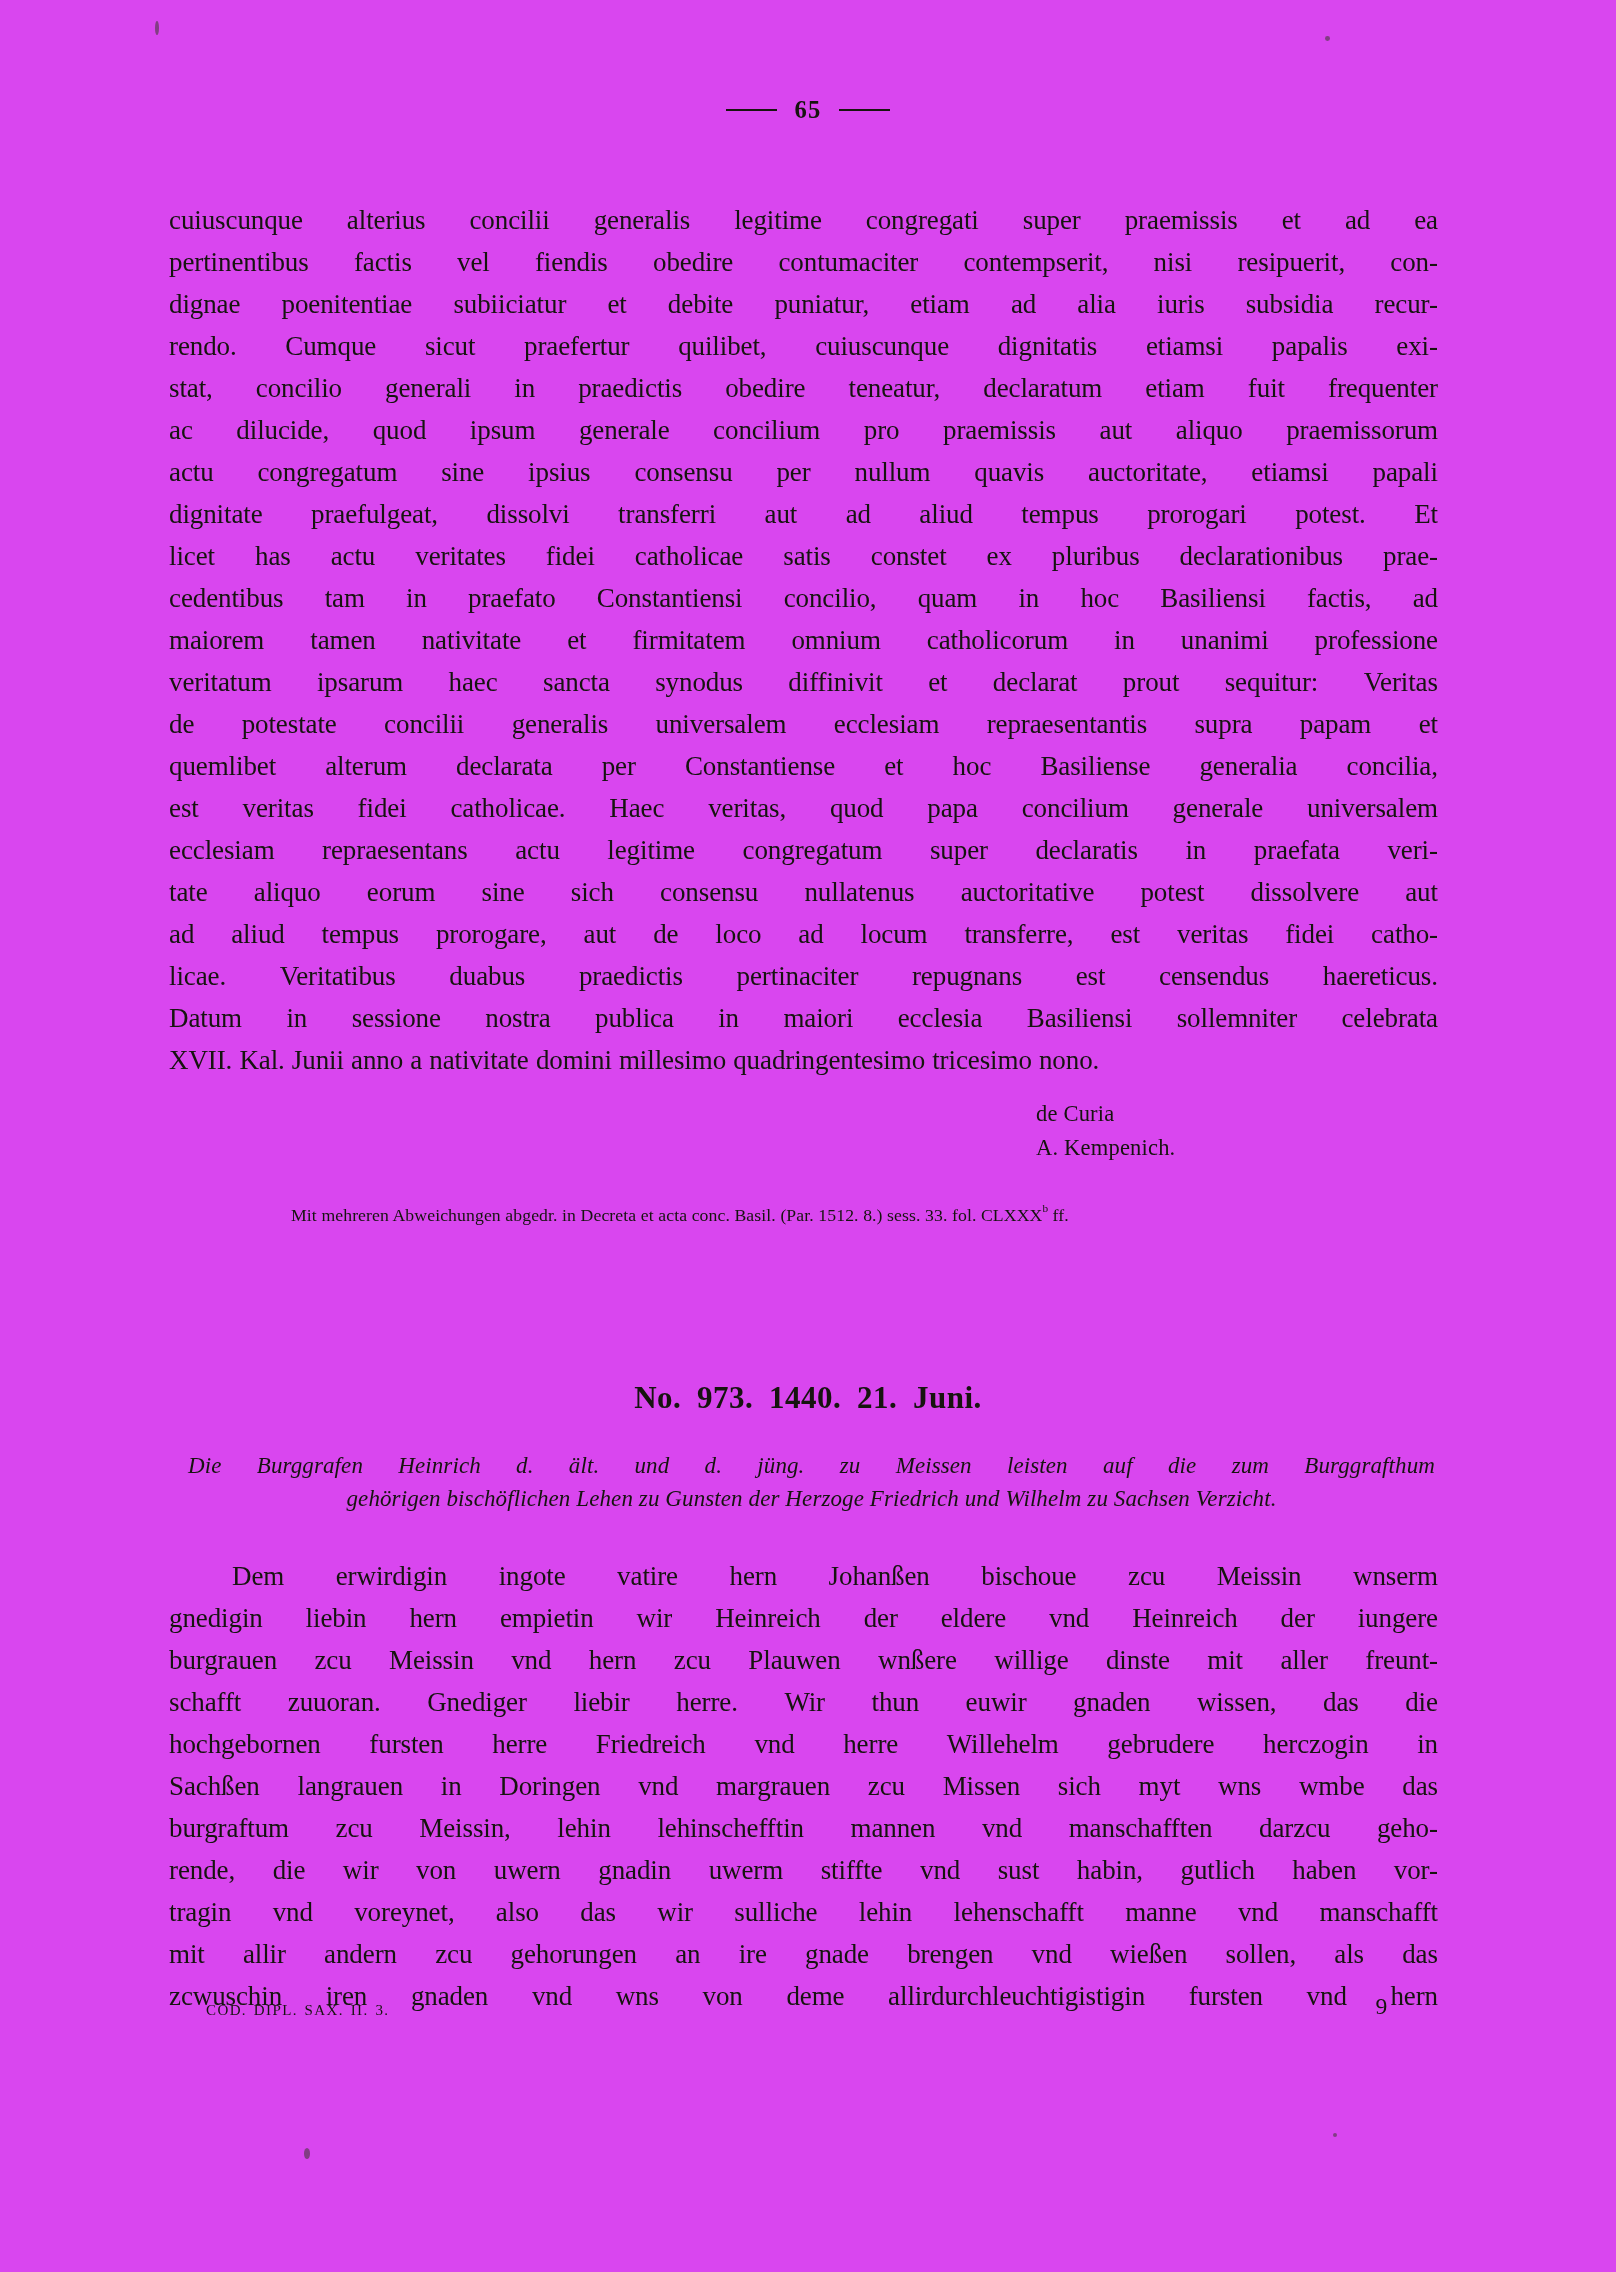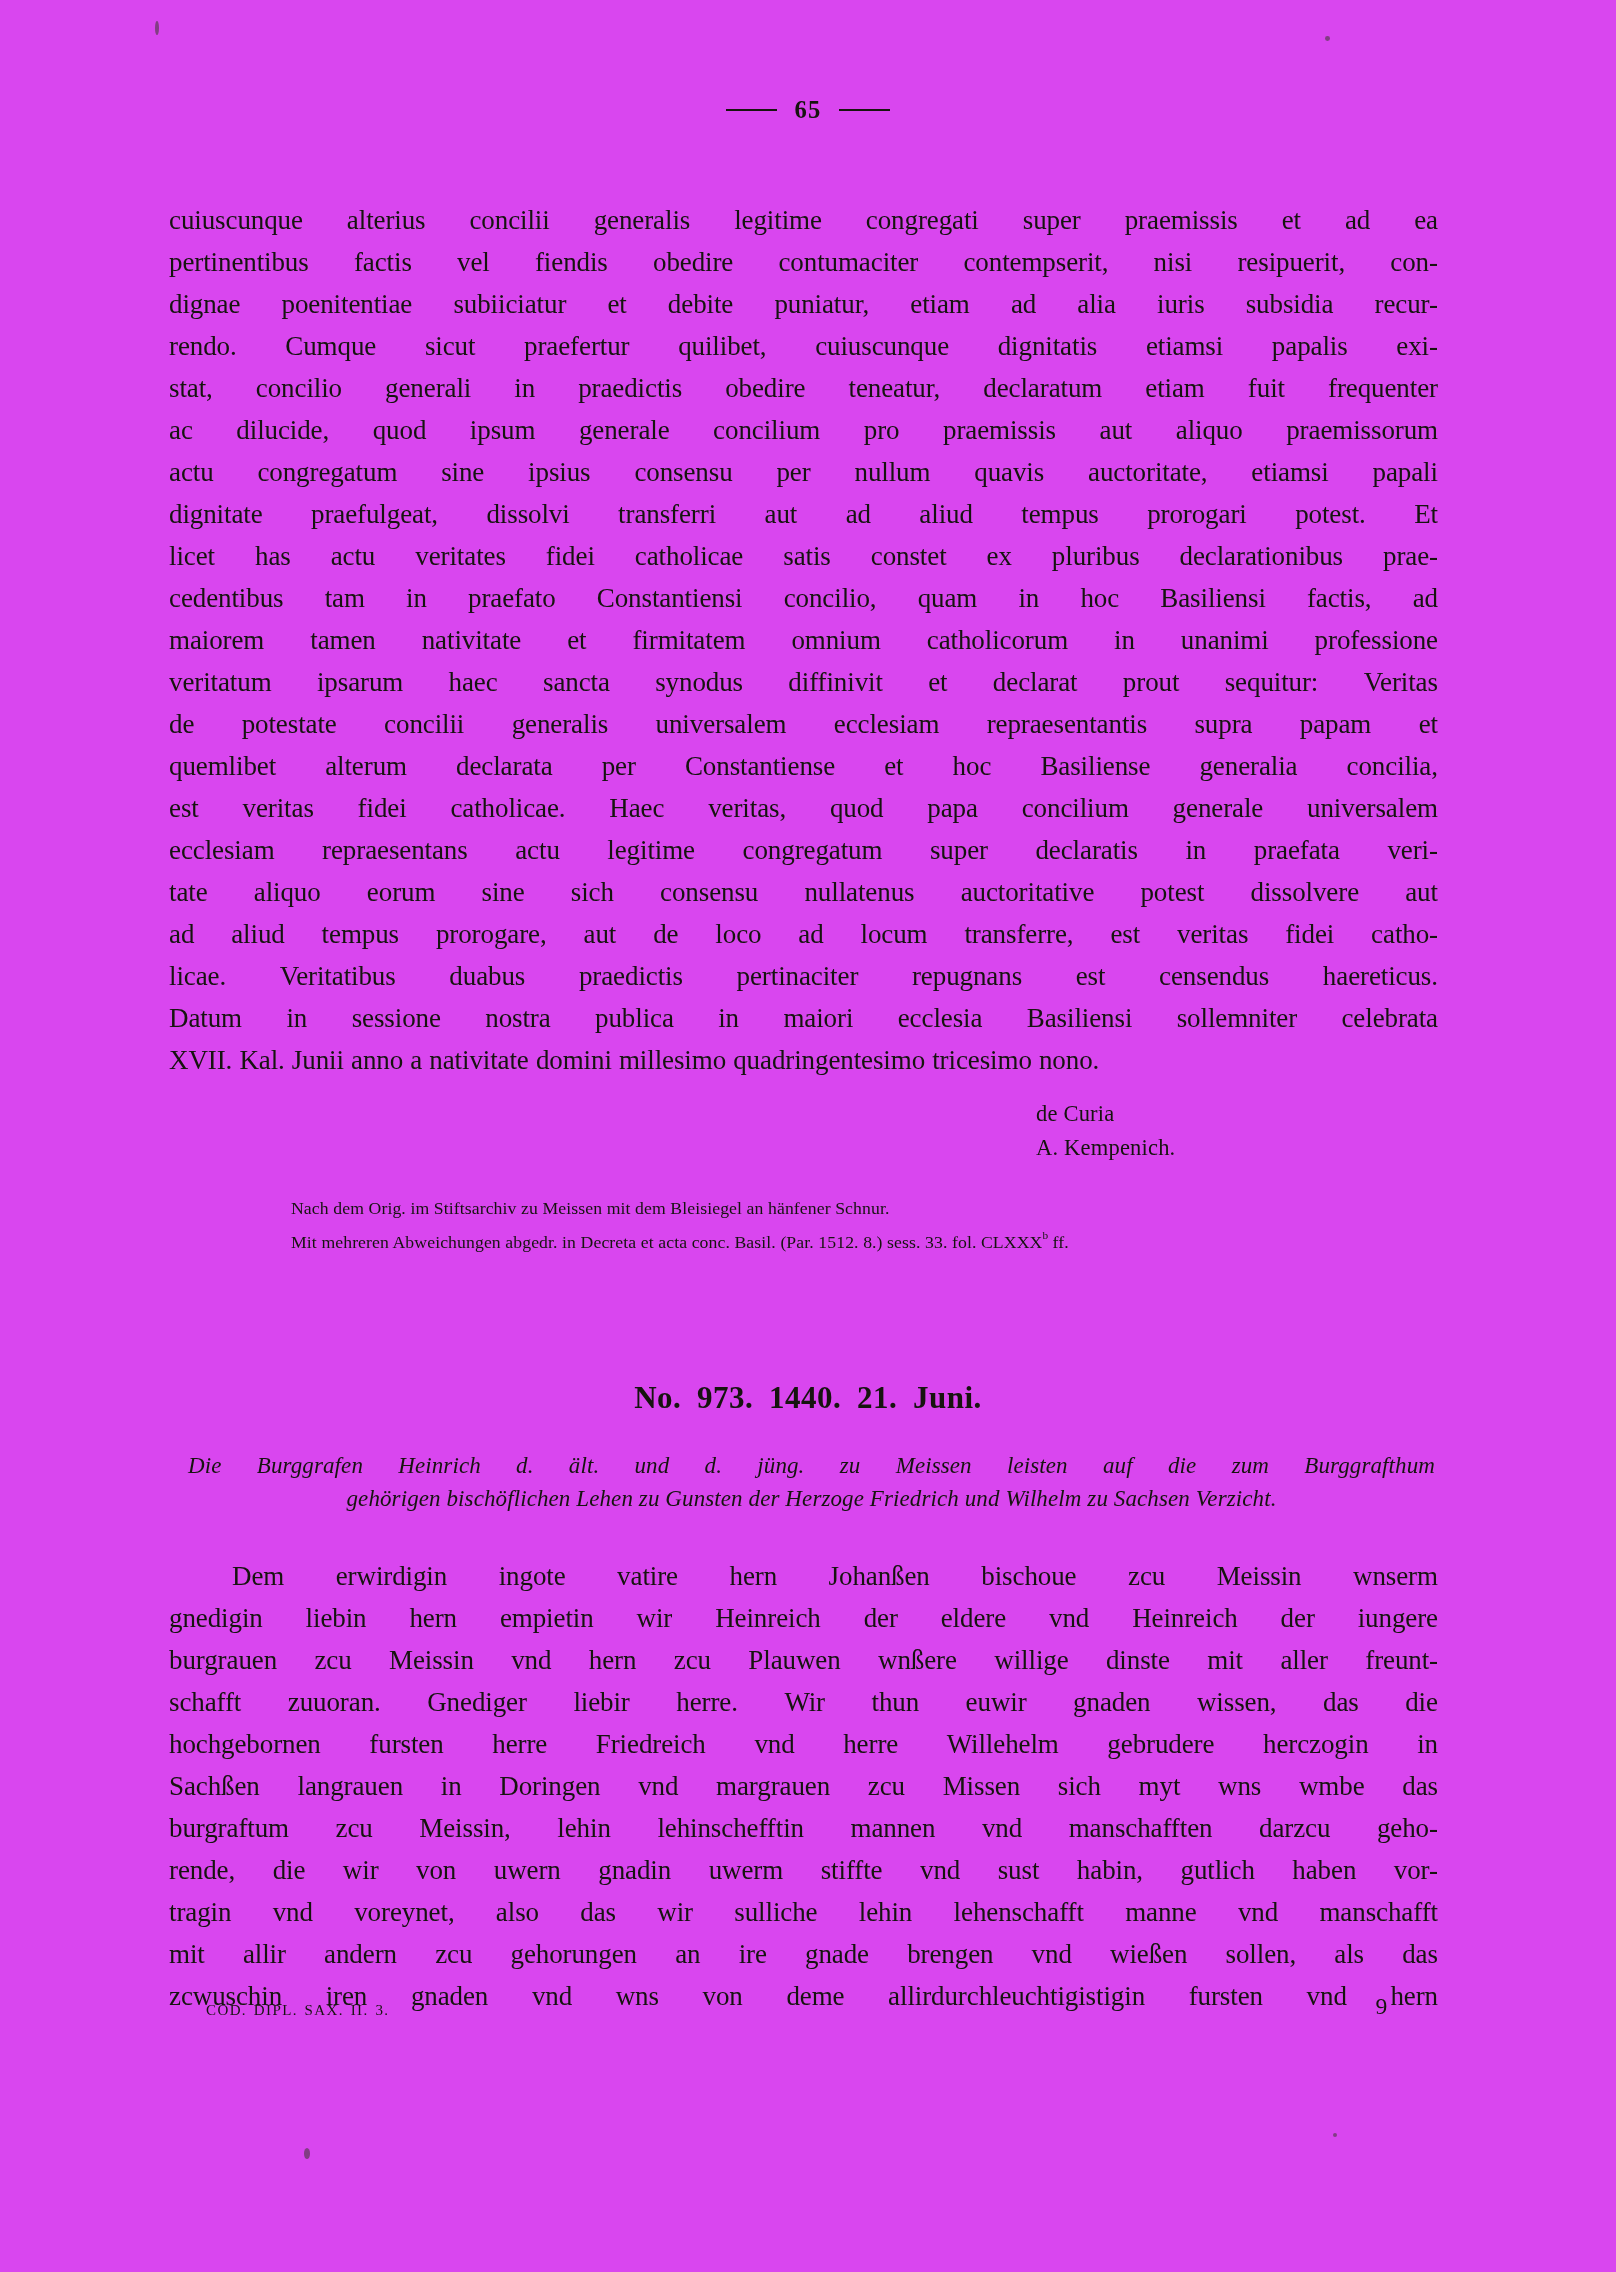--- a/index.html
+++ b/index.html
@@ -439,21 +439,20 @@
       <span>XVII. Kal. Junii anno a nativitate domini millesimo quadringentesimo tricesimo nono.</span>
     </div>
   </div>
 
   <div class="sig">
     <div>de Curia</div>
     <div>A. Kempenich.</div>
   </div>
 
   <div class="srcnote">
-    <div>Nach dem Orig. im Stiftsarchiv zu Meissen mit dem Bleisiegel an hänfener Schnur.</div>
     <div>
       <span>Mit mehreren Abweichungen abgedr. in Decreta et acta conc. Basil. (Par. 1512. 8.) sess. 33. fol. CLXXX</span><sup>b</sup><span> ff.</span>
     </div>
   </div>
 
   <div class="doc-no">No. 973.   1440.   21. Juni.</div>
 
   <div class="regest">
     <div id="regest-lines">
         <div class="ln">

